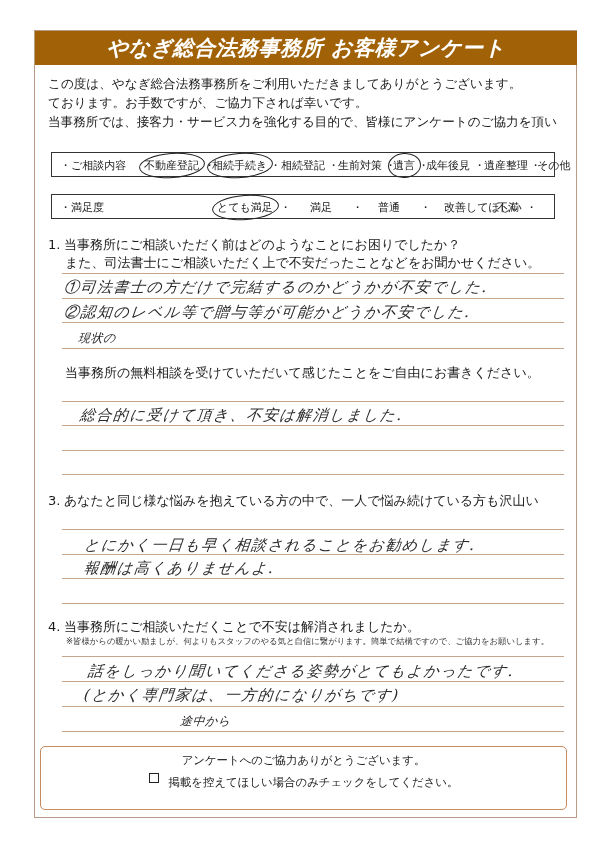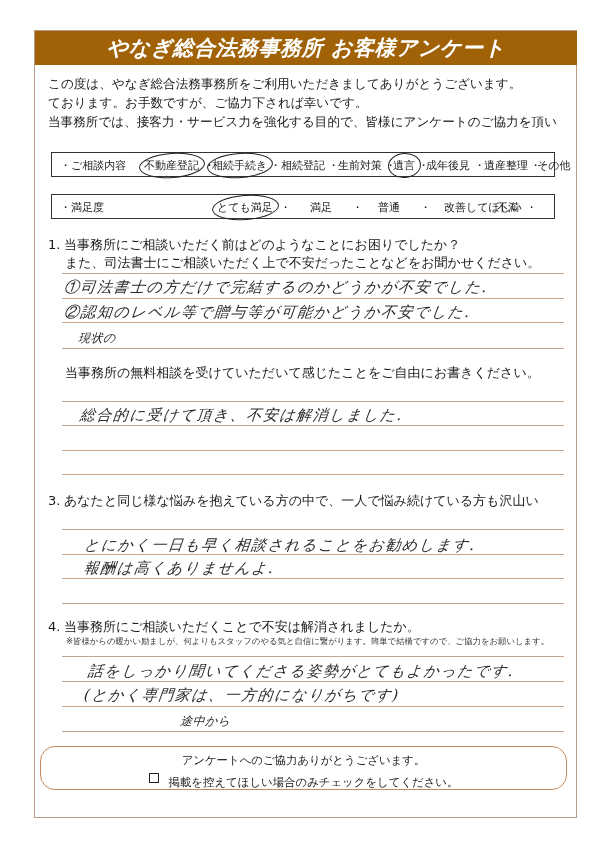--- a/index.html
+++ b/index.html
@@ -55,22 +55,22 @@
   }
 
   .hw {
     position: absolute; font-family: "DejaVu Serif", serif; font-style: italic;
     font-size: 15px; color: #2a2a2a; white-space: nowrap; letter-spacing: 1.5px;
     transform: skewX(-6deg);
   }
   .hw.small { font-size: 12px; letter-spacing: 0.5px; }
 
   .footer-box {
-    position: absolute; left: 40px; top: 746px; width: 527px; height: 44px;
-    border: 1.5px solid #c58a5e; border-radius: 15px;
+    position: absolute; left: 40px; top: 746px; width: 527px; height: 64px;
+    border: 1.5px solid #c58a5e; border-radius: 5px;
     text-align: center; font-size: 11.4px; color: #1a1a1a; line-height: 19px;
     padding-top: 4px;
   }
   .footer-box .check-line { display: inline-flex; gap: 10px; }
   .checkbox {
     display: inline-block; width: 10px; height: 10px; border: 1px solid #222; background: #fff;
   }
 </style>
 </head>
 <body>

